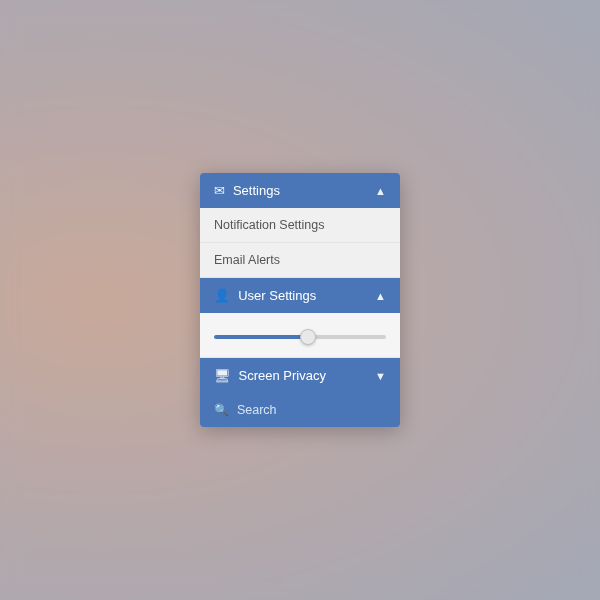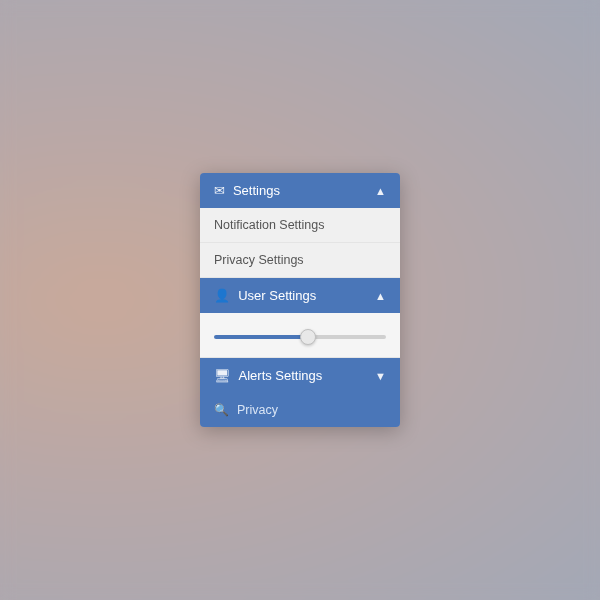--- a/index.html
+++ b/index.html
@@ -129,37 +129,37 @@
   <div class="section-header">
     <span class="icon">✉</span>
     <span>Settings</span>
     <span class="chevron">▲</span>
   </div>
 
   <div class="menu-item">
     <span>Notification Settings</span>
   </div>
   <div class="menu-item">
-    <span>Privacy Settings</span>
+    <span>Email Alerts</span>
   </div>
 
   <div class="section-header">
     <span class="icon">👤</span>
     <span>User Settings</span>
     <span class="chevron">▲</span>
   </div>
 
   <div class="slider-section">
     <input type="range" min="0" max="100" value="55" style="width: 100%;">
   </div>
 
   <div class="section-header">
     <span class="icon">🖥</span>
-    <span>Alerts Settings</span>
+    <span>Screen Privacy</span>
     <span class="chevron">▼</span>
   </div>
 
   <div class="search-item">
     <span class="icon">🔍</span>
-    <span>Privacy</span>
+    <span>Search</span>
   </div>
 
 </div>
 
 </body></html>

